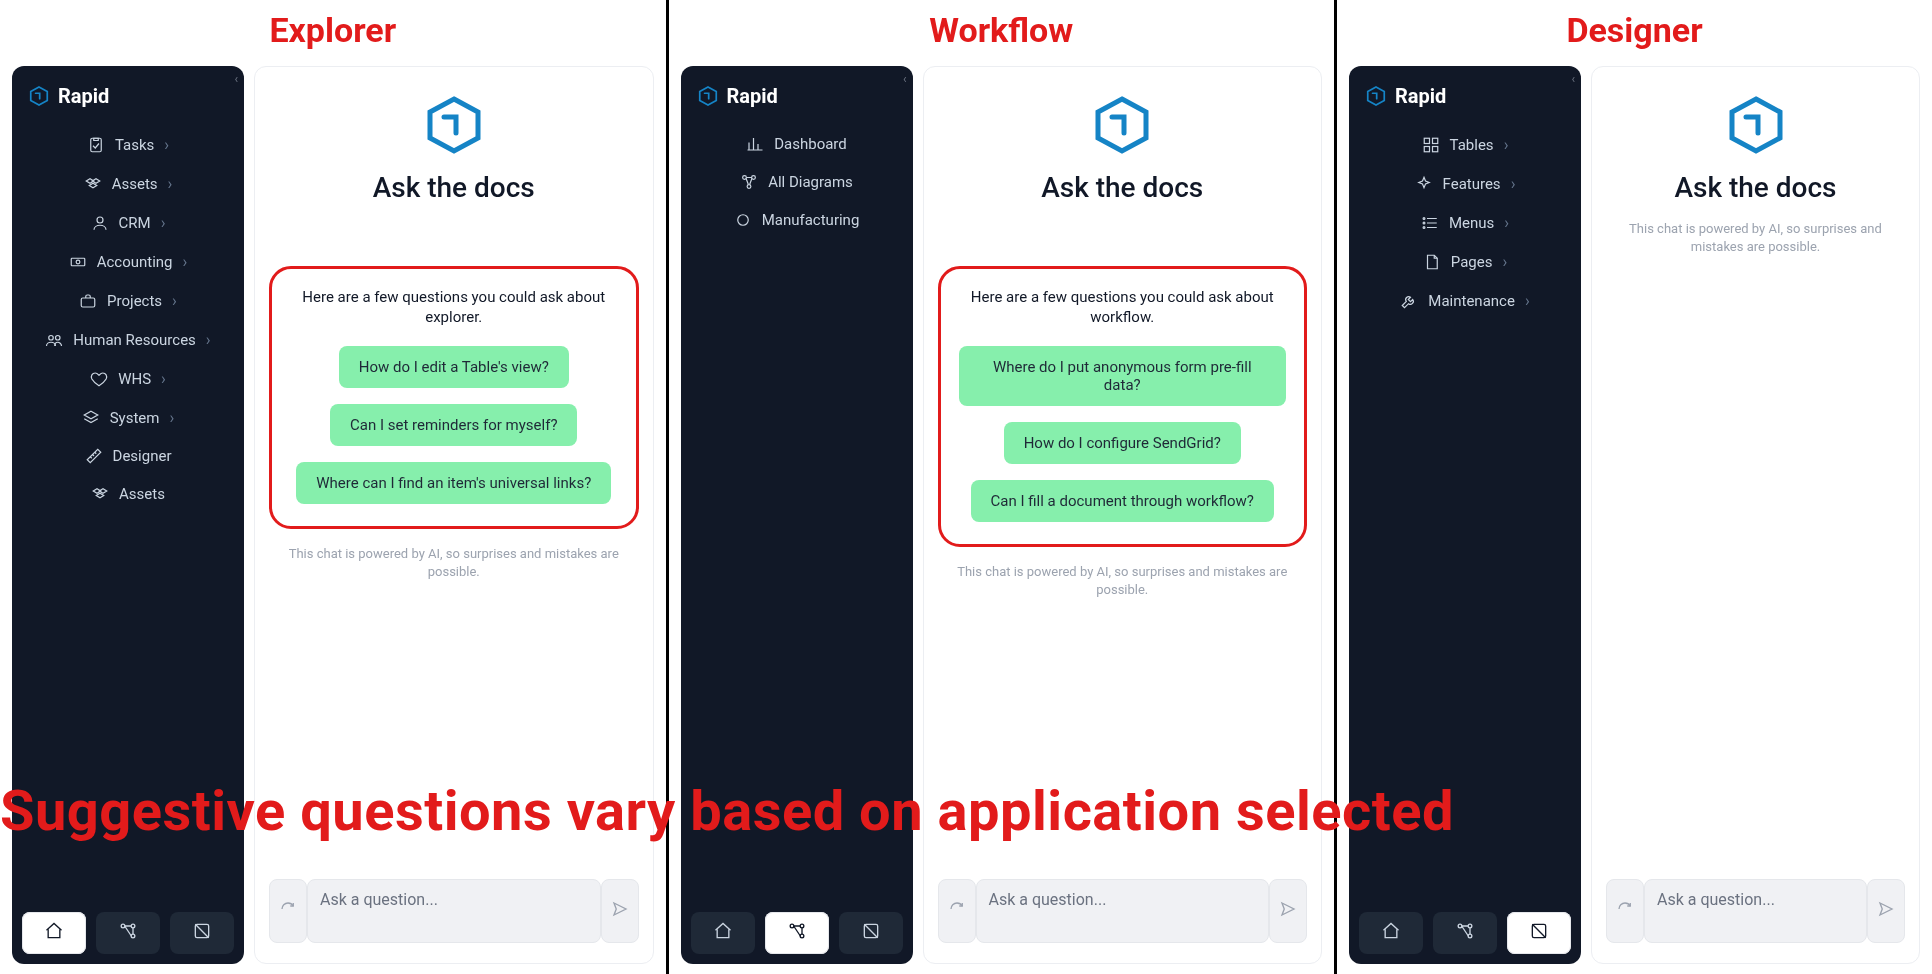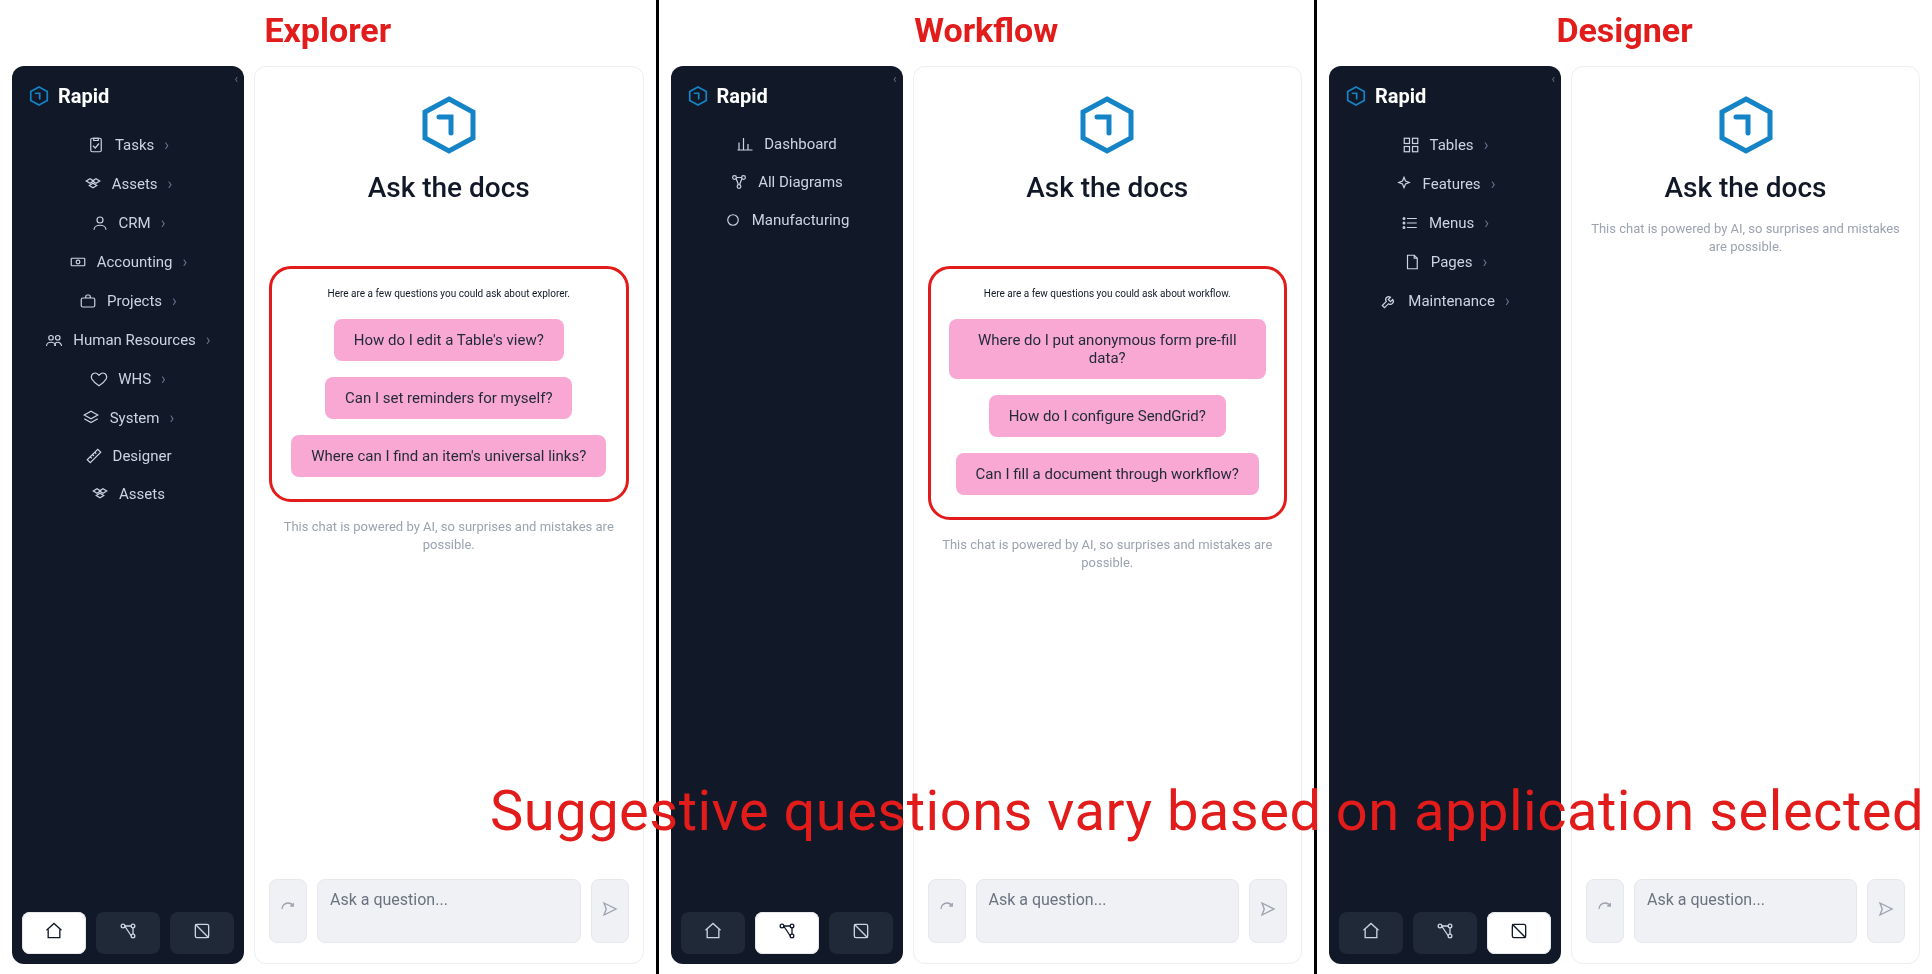--- a/index.html
+++ b/index.html
@@ -160,29 +160,29 @@
   .suggest-box {
     margin-top: 62px;
     border: 3px solid #e21b1b;
     border-radius: 22px;
     padding: 18px 18px 22px 18px;
     display: flex;
     flex-direction: column;
     align-items: center;
   }
   .suggest-intro {
-    font-size: 10px;
+    font-size: 15px;
     color: #111827;
     text-align: center;
     max-width: 360px;
     line-height: 1.35;
     margin-bottom: 18px;
   }
   .suggest-btn {
-    background: #f9a8d4;
+    background: #86efac;
     color: #1f2937;
     border-radius: 8px;
     padding: 12px 20px;
     font-size: 15px;
     margin-bottom: 16px;
     cursor: pointer;
     text-align: center;
   }
   .suggest-btn:last-child { margin-bottom: 0; }
 
@@ -192,21 +192,20 @@
     font-size: 13px;
     margin-top: 16px;
     line-height: 1.4;
   }
 
   .spacer { flex: 1; }
 
   .input-row {
     display: flex;
     align-items: stretch;
-    gap: 10px;
     margin-top: 10px;
   }
   .input-side {
     width: 38px;
     background: #f0f1f4;
     border: 1px solid #e5e7eb;
     border-radius: 8px;
     display: flex;
     align-items: center;
     justify-content: center;
@@ -229,23 +228,23 @@
     position: relative;
   }
   .input-box::placeholder { color: #6b7280; }
 
   
   .big-caption {
     position: absolute;
     left: 0;
     right: 8px;
     bottom: 130px;
-    text-align: right;
+    text-align: left;
     color: #e21b1b;
-    font-weight: 400;
+    font-weight: 700;
     font-size: 56px;
     pointer-events: none;
     letter-spacing: 0.5px;
   }
 </style>
 </head>
 <body>
 
 <div class="wrap" id="wrap">
     <div class="col col-1">

